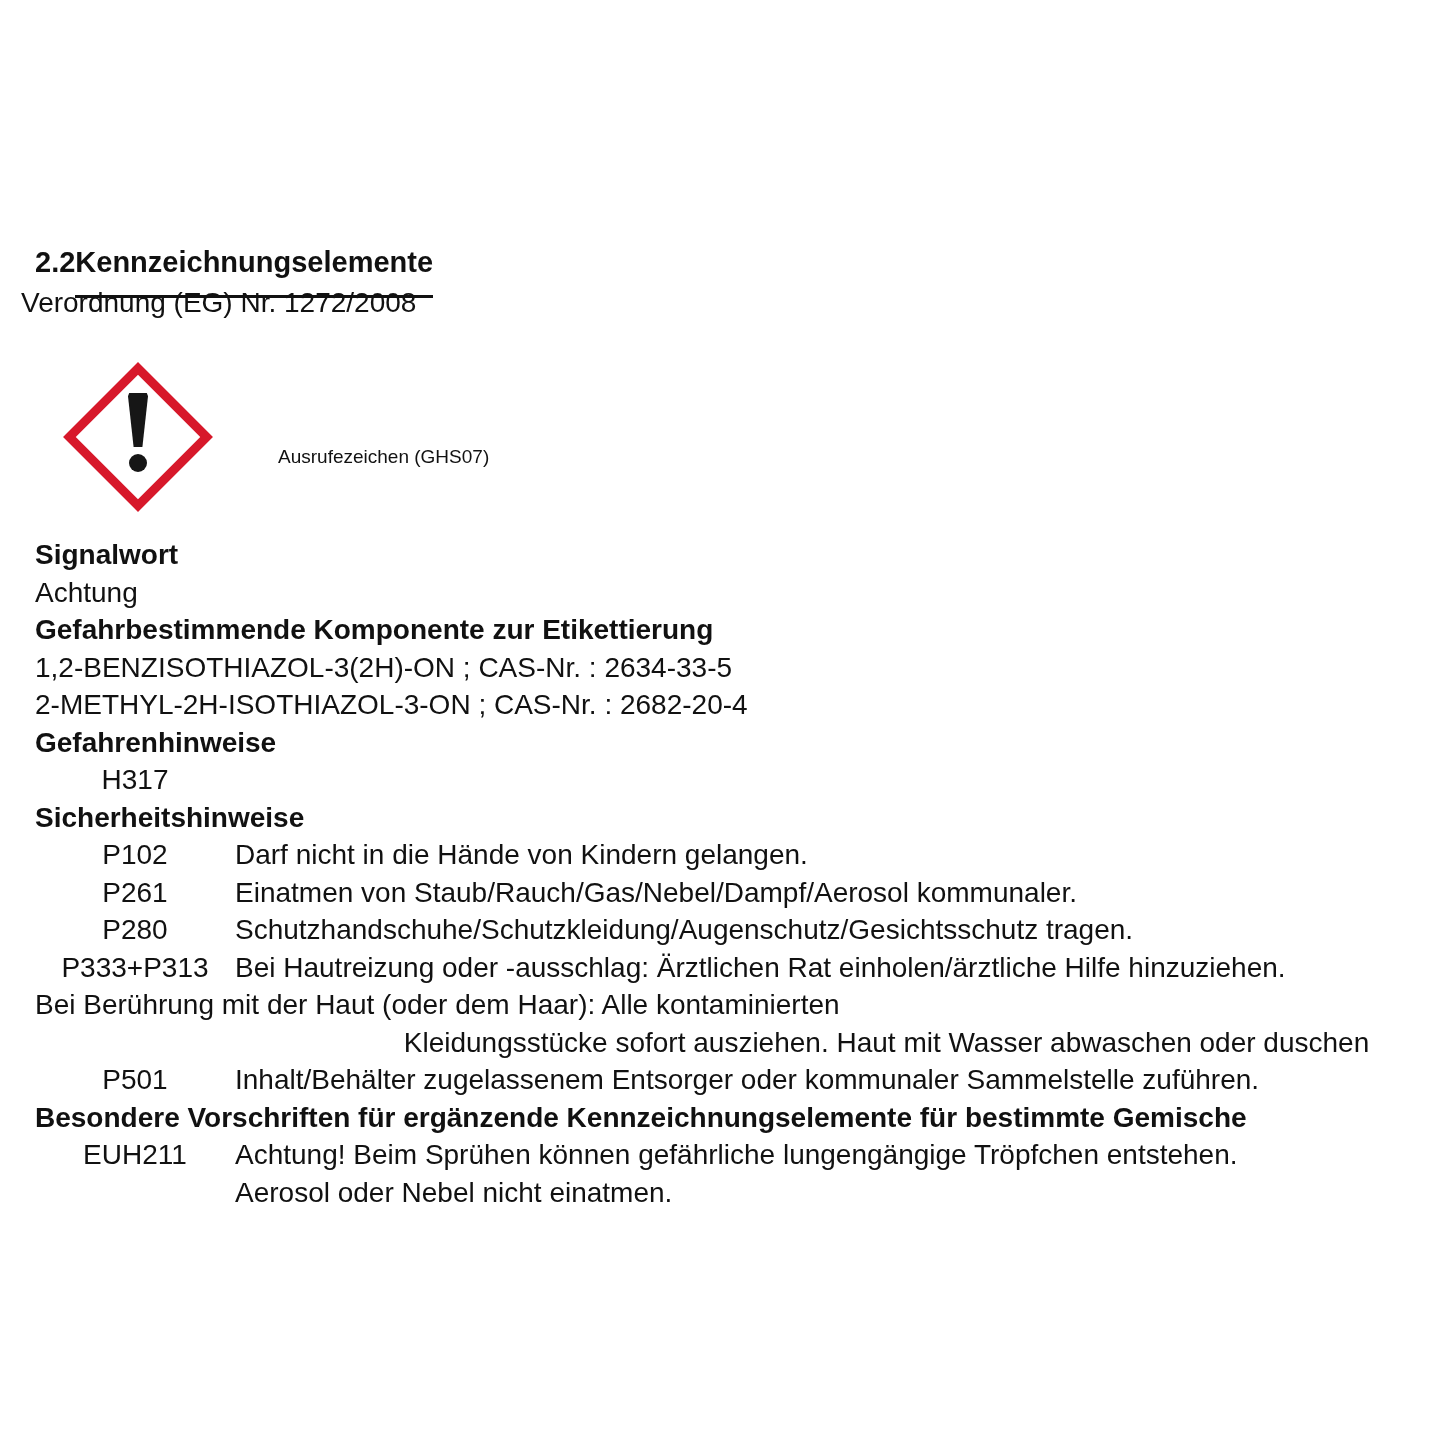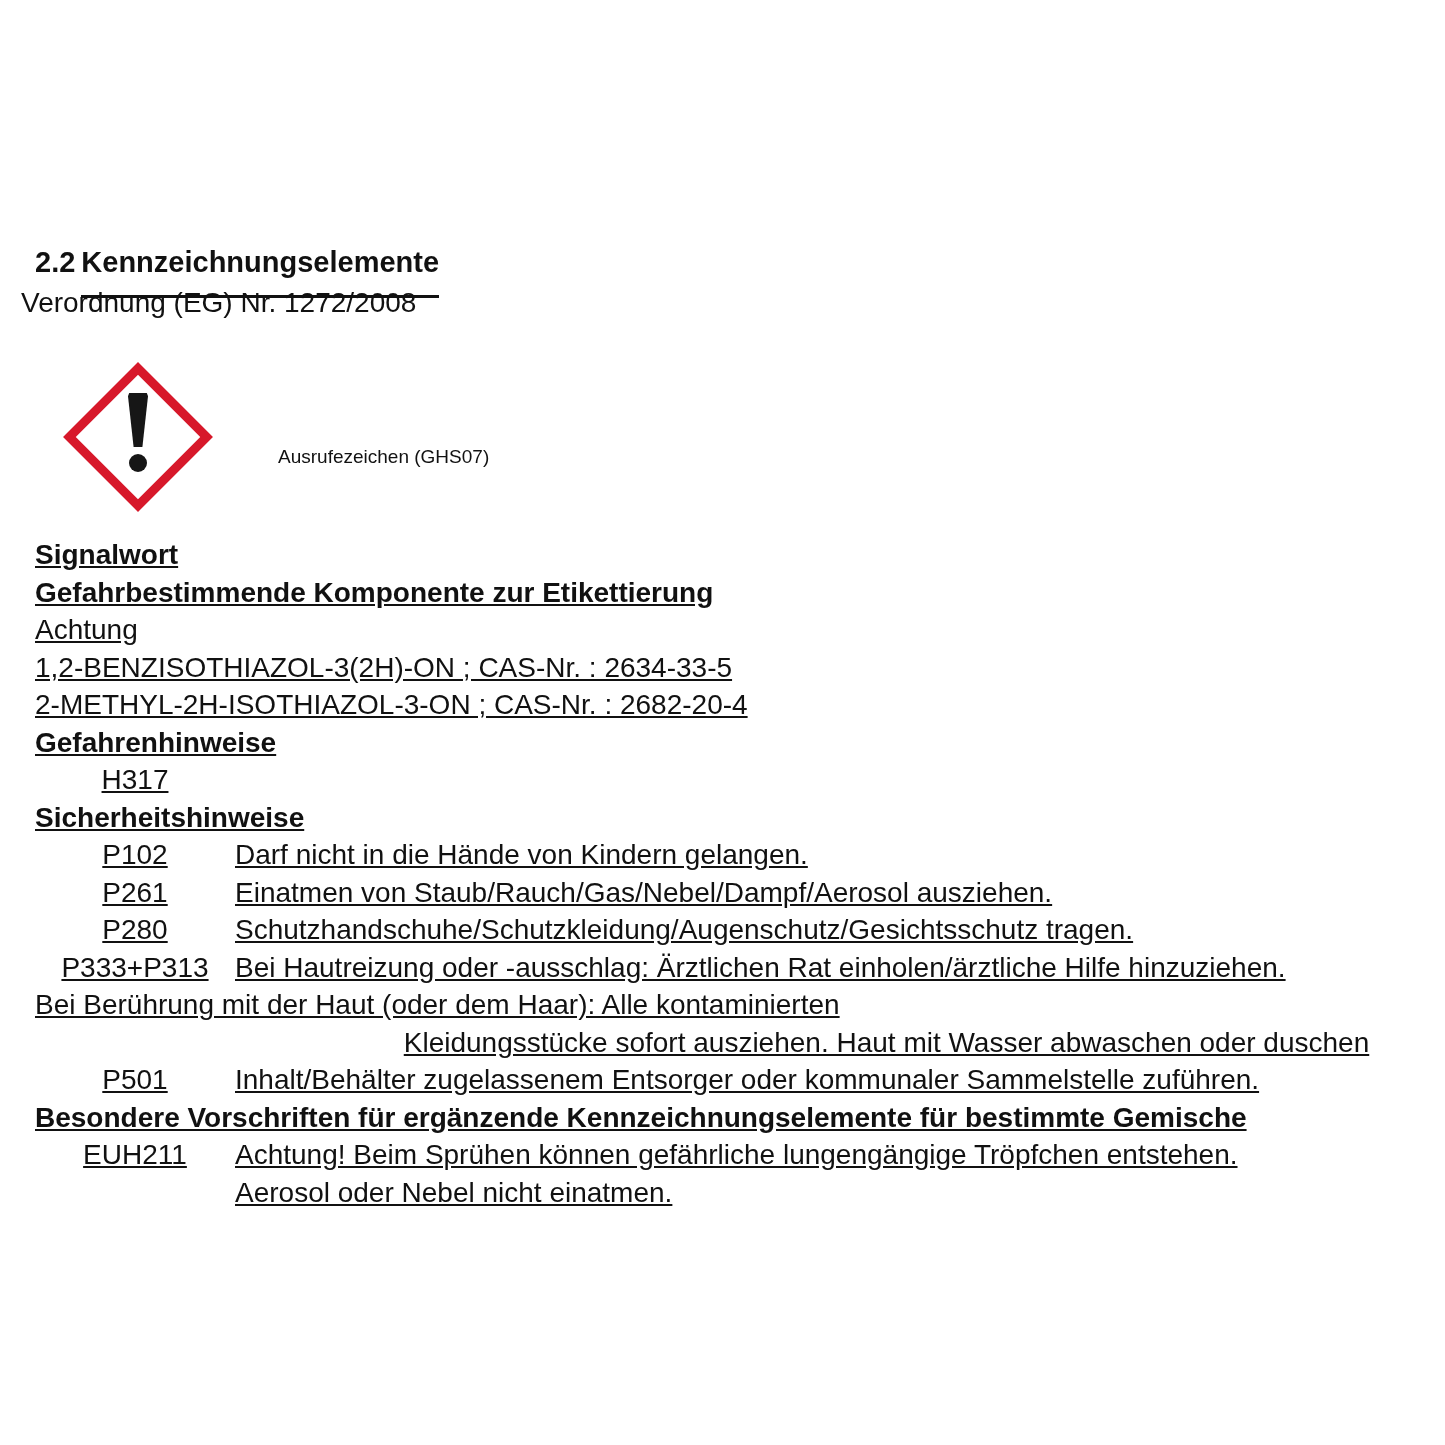--- a/index.html
+++ b/index.html
@@ -16,21 +16,21 @@
     position:relative;
     overflow:hidden;
   }
   .page{position:absolute;inset:0;background:var(--bg);}
 
   
   .heading{
     position:absolute;left:35px;top:243px;
     font-size:29px;font-weight:bold;line-height:38px;white-space:nowrap;
   }
-  .sec-num{margin-right:6px;}
+  .sec-num{margin-right:0;}
   .sec-title{border-bottom:3px solid var(--text-color);padding-bottom:17px;}
   .regulation{
     position:absolute;left:21px;top:284px;
     font-size:28px;line-height:38px;white-space:nowrap;
   }
 
   
   .pictogram{position:absolute;left:63px;top:362px;width:150px;height:150px;}
   .diamond{
     position:absolute;left:22px;top:22px;width:106px;height:106px;
@@ -48,21 +48,21 @@
     background:#161616;border-radius:50%;
   }
   .pictogram-label{
     position:absolute;left:278px;top:438px;
     font-size:19px;line-height:38px;white-space:nowrap;
   }
 
   
   .doc-body{
     position:absolute;left:35px;top:536px;width:1395px;
-    font-size:28px;line-height:37.5px;text-decoration:underline;
+    font-size:28px;line-height:37.5px;
   }
   .line{height:37.5px;white-space:nowrap;}
   .bold{font-weight:bold;}
   .row{display:flex;text-align:center;}
   .code{flex:0 0 200px;}
   .row.wide .code{flex:0 0 308px;}
   .cont{padding-left:200px;}
   .cont-wide{padding-left:308px;text-align:center;}
 </style>
 </head>
@@ -79,40 +79,40 @@
   <div class="pictogram">
     <div class="diamond"></div>
     <div class="excl-bar"></div>
     <div class="excl-dot"></div>
   </div>
   <div class="pictogram-label">Ausrufezeichen (GHS07)</div>
 
   <div class="doc-body">
 
     <div class="line bold">Signalwort</div>
+    <div class="line">Achtung</div>
+
     <div class="line bold">Gefahrbestimmende Komponente zur Etikettierung</div>
-
-    <div class="line">Achtung</div>
     <div class="line">1,2-BENZISOTHIAZOL-3(2H)-ON ; CAS-Nr. : 2634-33-5</div>
     <div class="line">2-METHYL-2H-ISOTHIAZOL-3-ON ; CAS-Nr. : 2682-20-4</div>
 
     <div class="line bold">Gefahrenhinweise</div>
     <div class="line row">
       <span class="code">H317</span>
     </div>
 
     <div class="line bold">Sicherheitshinweise</div>
 
     <div class="line row">
       <span class="code">P102</span>
       <span class="text">Darf nicht in die Hände von Kindern gelangen.</span>
     </div>
     <div class="line row">
       <span class="code">P261</span>
-      <span class="text">Einatmen von Staub/Rauch/Gas/Nebel/Dampf/Aerosol ausziehen.</span>
+      <span class="text">Einatmen von Staub/Rauch/Gas/Nebel/Dampf/Aerosol kommunaler.</span>
     </div>
     <div class="line row">
       <span class="code">P280</span>
       <span class="text">Schutzhandschuhe/Schutzkleidung/Augenschutz/Gesichtsschutz tragen.</span>
     </div>
     <div class="line row">
       <span class="code">P333+P313</span>
       <span class="text">Bei Hautreizung oder -ausschlag: Ärztlichen Rat einholen/ärztliche Hilfe hinzuziehen.</span>
     </div>
     <div class="line row wide">

